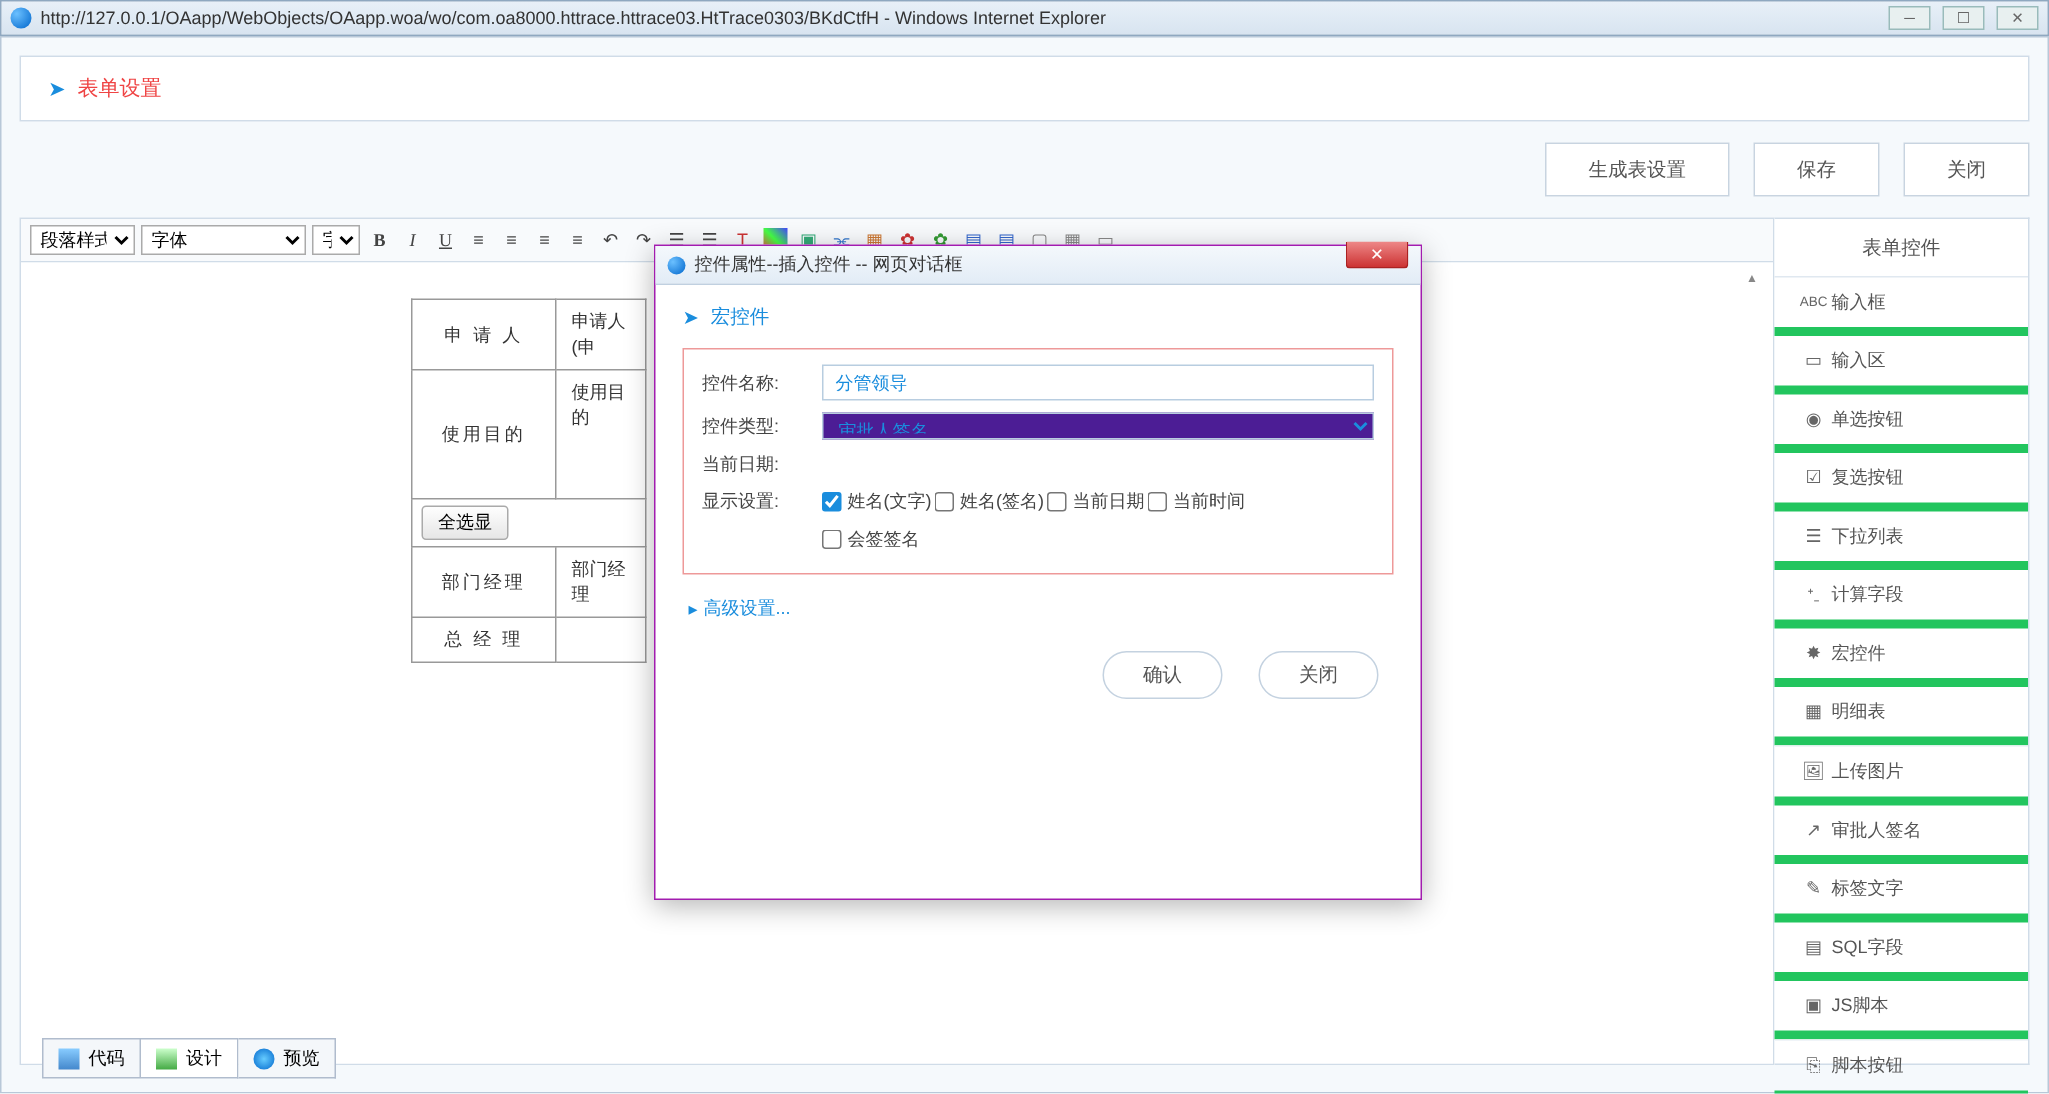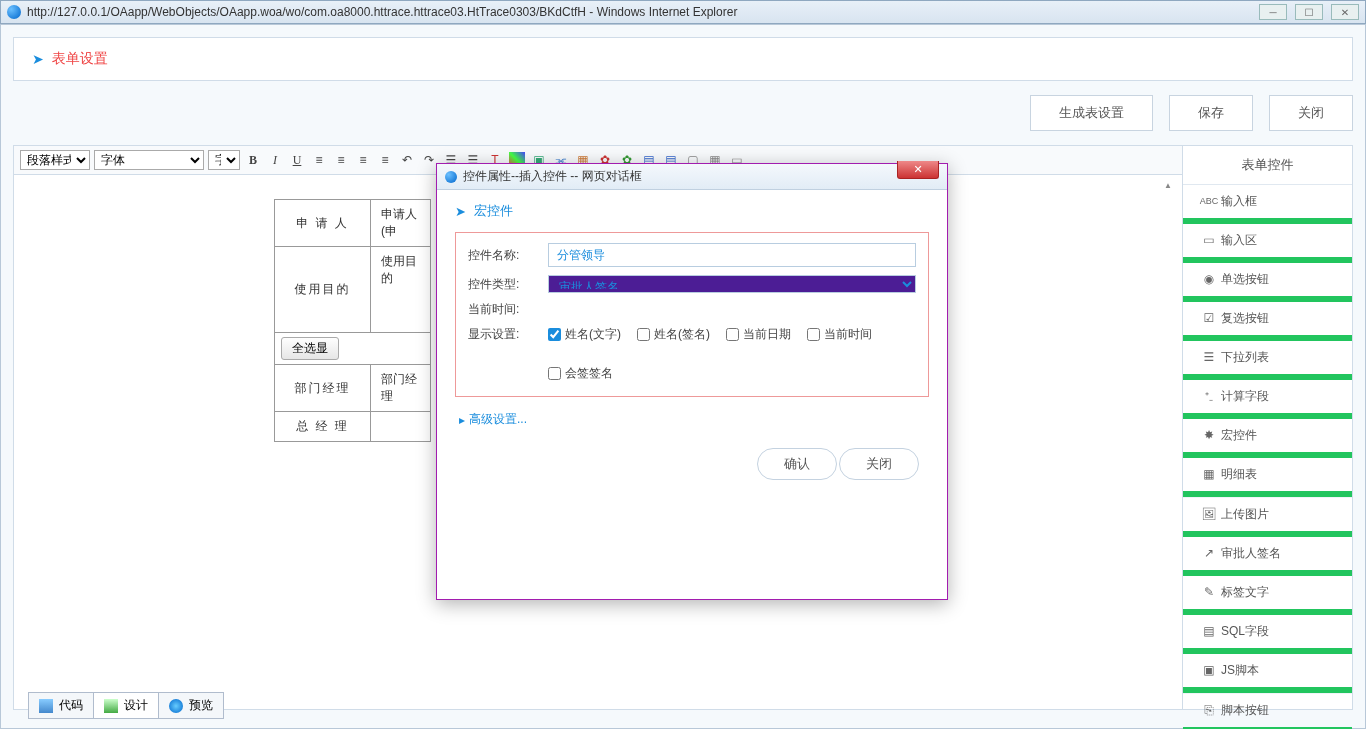--- a/index.html
+++ b/index.html
@@ -66,25 +66,25 @@
     .modal-title .mie { width: 12px; height: 12px; background: radial-gradient(circle at 30% 30%, #6bc0ff, #0066cc); border-radius: 50%; }
     .modal-title .mt-text { color: #333; font-size: 12px; flex: 1; }
     .modal-close-x { position: absolute; right: 8px; top: -3px; width: 42px; height: 18px; background: linear-gradient(#e88,#c33); color: #fff; display: flex; align-items: center; justify-content: center; border-radius: 0 0 3px 3px; font-size: 11px; cursor: pointer; border:1px solid #a22;border-top:none;}
     .modal-sub { padding: 12px 18px; display: flex; align-items: center; gap: 8px; color: #1a8ddd; font-size: 13px; }
     .modal-body { padding: 0 18px; }
     .field-box { border: 1px solid #e99; padding: 10px 12px 6px 12px; }
     .frow { display: flex; align-items: center; margin-bottom: 8px; gap: 12px; }
     .frow .flabel { width: 68px; color: #444; text-align: left; }
     .finput { flex: 1; border: 1px solid #b8cde0; padding: 4px 8px; color: #1a8ddd; font-size: 12px; height: 24px; background: #fff; }
     .fselect { flex: 1; border: 1px solid #b8cde0; padding: 3px 6px; color: #1a8ddd; font-size: 12px; height: 18px; background: #4c1d95; }
-    .chk-row { display: flex; align-items: center; gap: 16px; flex-wrap: wrap; }
+    .chk-row { display: flex; align-items: center; gap: 2px; flex-wrap: wrap; }
     .chk { display: inline-flex; align-items: center; gap: 4px; color: #444; }
     .chk input { accent-color: #1a8ddd; }
     .adv-link { color: #1a8ddd; padding: 14px 4px; cursor: pointer; display: inline-flex; align-items: center; gap: 4px; }
-    .modal-actions { display: flex; justify-content: flex-end; gap: 2px; padding: 6px 10px 0 0;}
+    .modal-actions { display: flex; justify-content: flex-end; gap: 24px; padding: 6px 10px 0 0;}
     .pill-btn { border: 1px solid #c4d2e0; background: #fff; padding: 6px 26px; border-radius: 16px; color: #555; cursor: pointer; font-size: 13px; }
     
     
     .scroll-hint { position:absolute; right:2px; top:2px; width:16px; height:20px;}
     .scroll-hint::before{content:"▲"; font-size:8px; color:#888;}
   </style>
 </head>
 <body>
 
 <div class="window-chrome">
@@ -273,21 +273,21 @@
     <div class="field-box">
       <div class="frow">
         <span class="flabel">控件名称:</span>
         <input class="finput" value="分管领导" style="">
       </div>
       <div class="frow">
         <span class="flabel">控件类型:</span>
         <select class="fselect"><option>审批人签名</option></select>
       </div>
       <div class="frow">
-        <span class="flabel">当前时间:</span>
+        <span class="flabel">当前日期:</span>
       </div>
       <div class="frow" style="align-items:flex-start">
         <span class="flabel">显示设置:</span>
         <div class="chk-row" style="flex:1">
           <label class="chk">
               <input type="checkbox" checked="" style="">
               <span>姓名(文字)</span>
             </label>
           <label class="chk">
               <input type="checkbox" style="">

